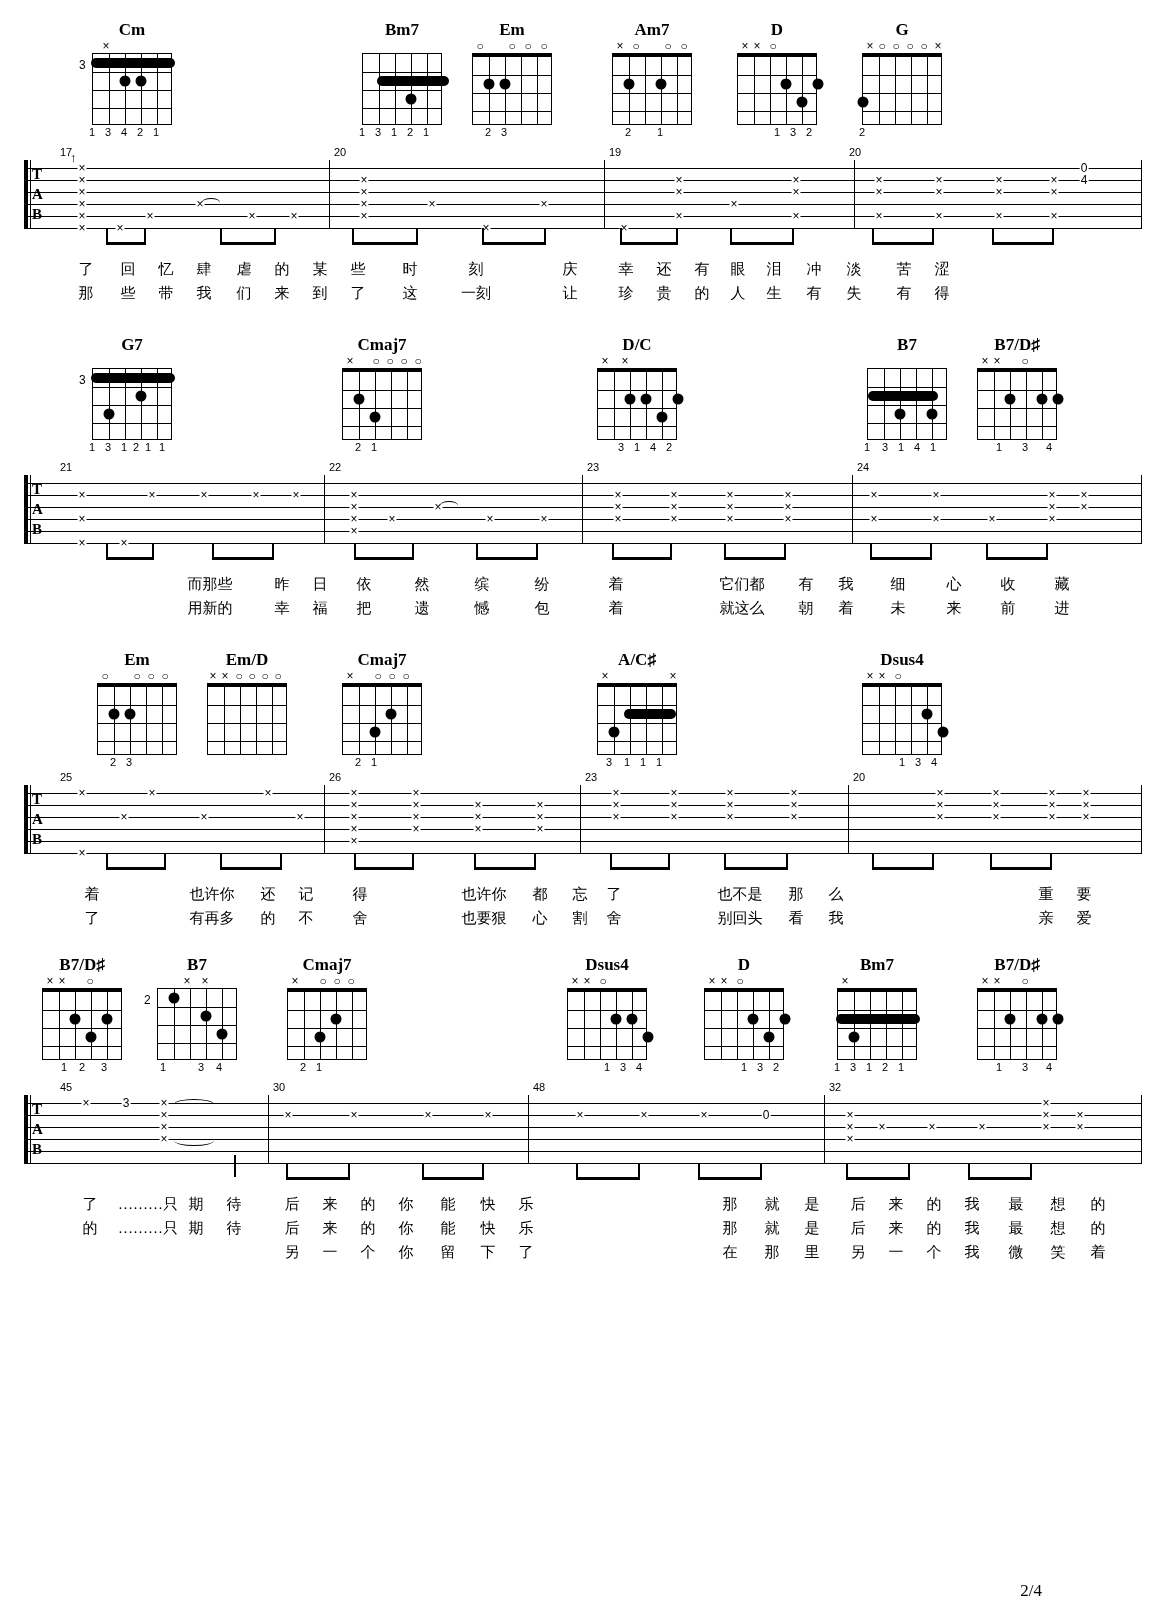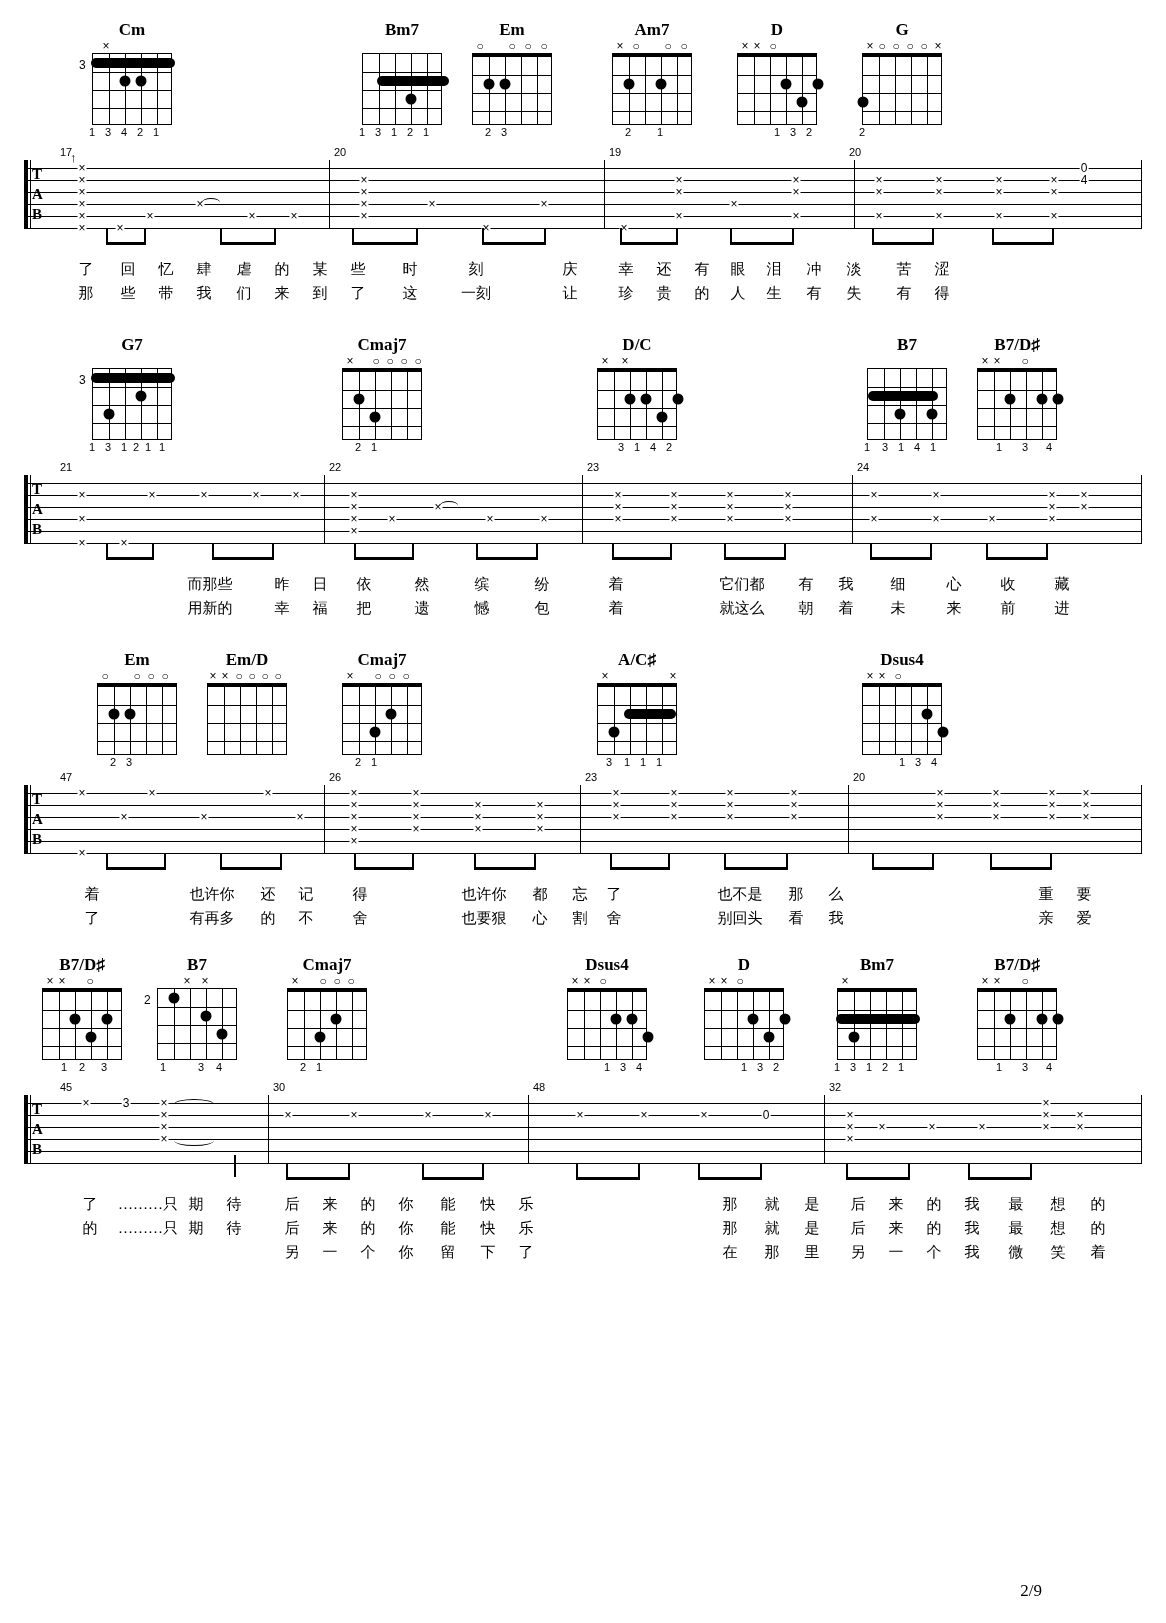--- a/index.html
+++ b/index.html
@@ -749,21 +749,21 @@
         <div class="bl" style="left:6px;"></div>
       <div class="bl" style="left:300px;"></div>
         <div class="bl" style="left:556px;"></div>
         <div class="bl" style="left:824px;"></div>
         <div class="bl" style="left:1117px;"></div>
       <div class="clef">
           <div>T</div>
           <div>A</div>
           <div>B</div>
         </div>
-      <div class="measnum" style="left:36px;">47</div>
+      <div class="measnum" style="left:36px;">25</div>
       <div class="measnum" style="left:305px;">26</div>
       <div class="measnum" style="left:561px;">23</div>
       <div class="measnum" style="left:829px;">20</div>
 
       <div class="tabmark" style="left:58px;top:8px;">×</div>
         <div class="tabmark" style="left:58px;top:68px;">×</div>
       <div class="tabmark" style="left:100px;top:32px;">×</div>
       <div class="tabmark" style="left:128px;top:8px;">×</div>
       <div class="tabmark" style="left:180px;top:32px;">×</div>
       <div class="tabmark" style="left:244px;top:8px;">×</div>
@@ -1194,14 +1194,14 @@
       <div class="lyr" style="left:834px;">另</div>
       <div class="lyr" style="left:872px;">一</div>
       <div class="lyr" style="left:910px;">个</div>
       <div class="lyr" style="left:948px;">我</div>
       <div class="lyr" style="left:992px;">微</div>
       <div class="lyr" style="left:1034px;">笑</div>
       <div class="lyr" style="left:1074px;">着</div>
     </div>
   </div>
 
-  <div class="pagenum">2/9</div>
+  <div class="pagenum">2/4</div>
 </div>
 
 </body></html>

